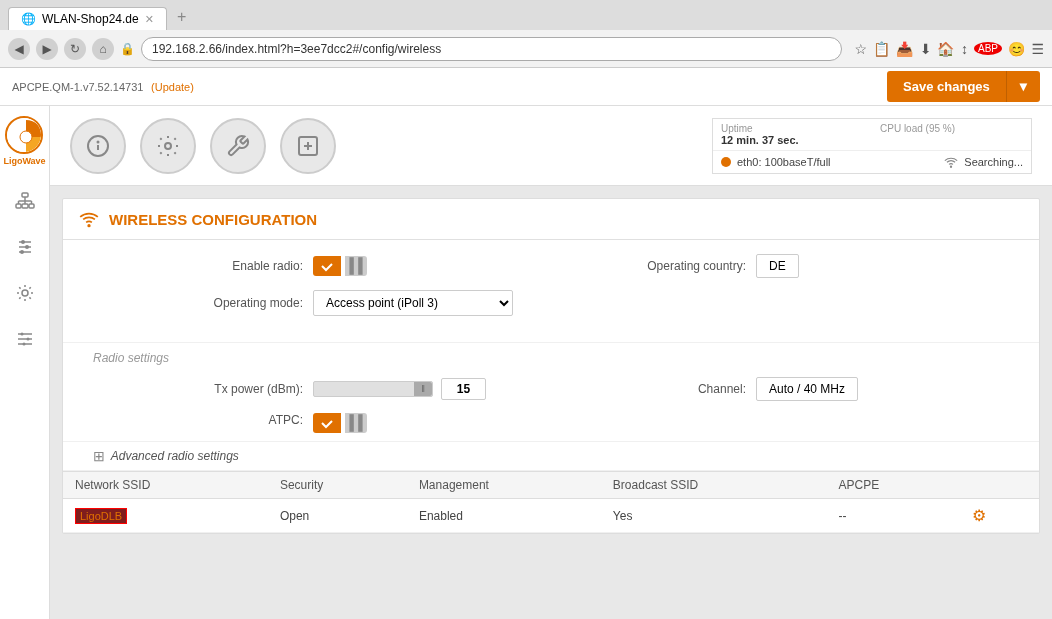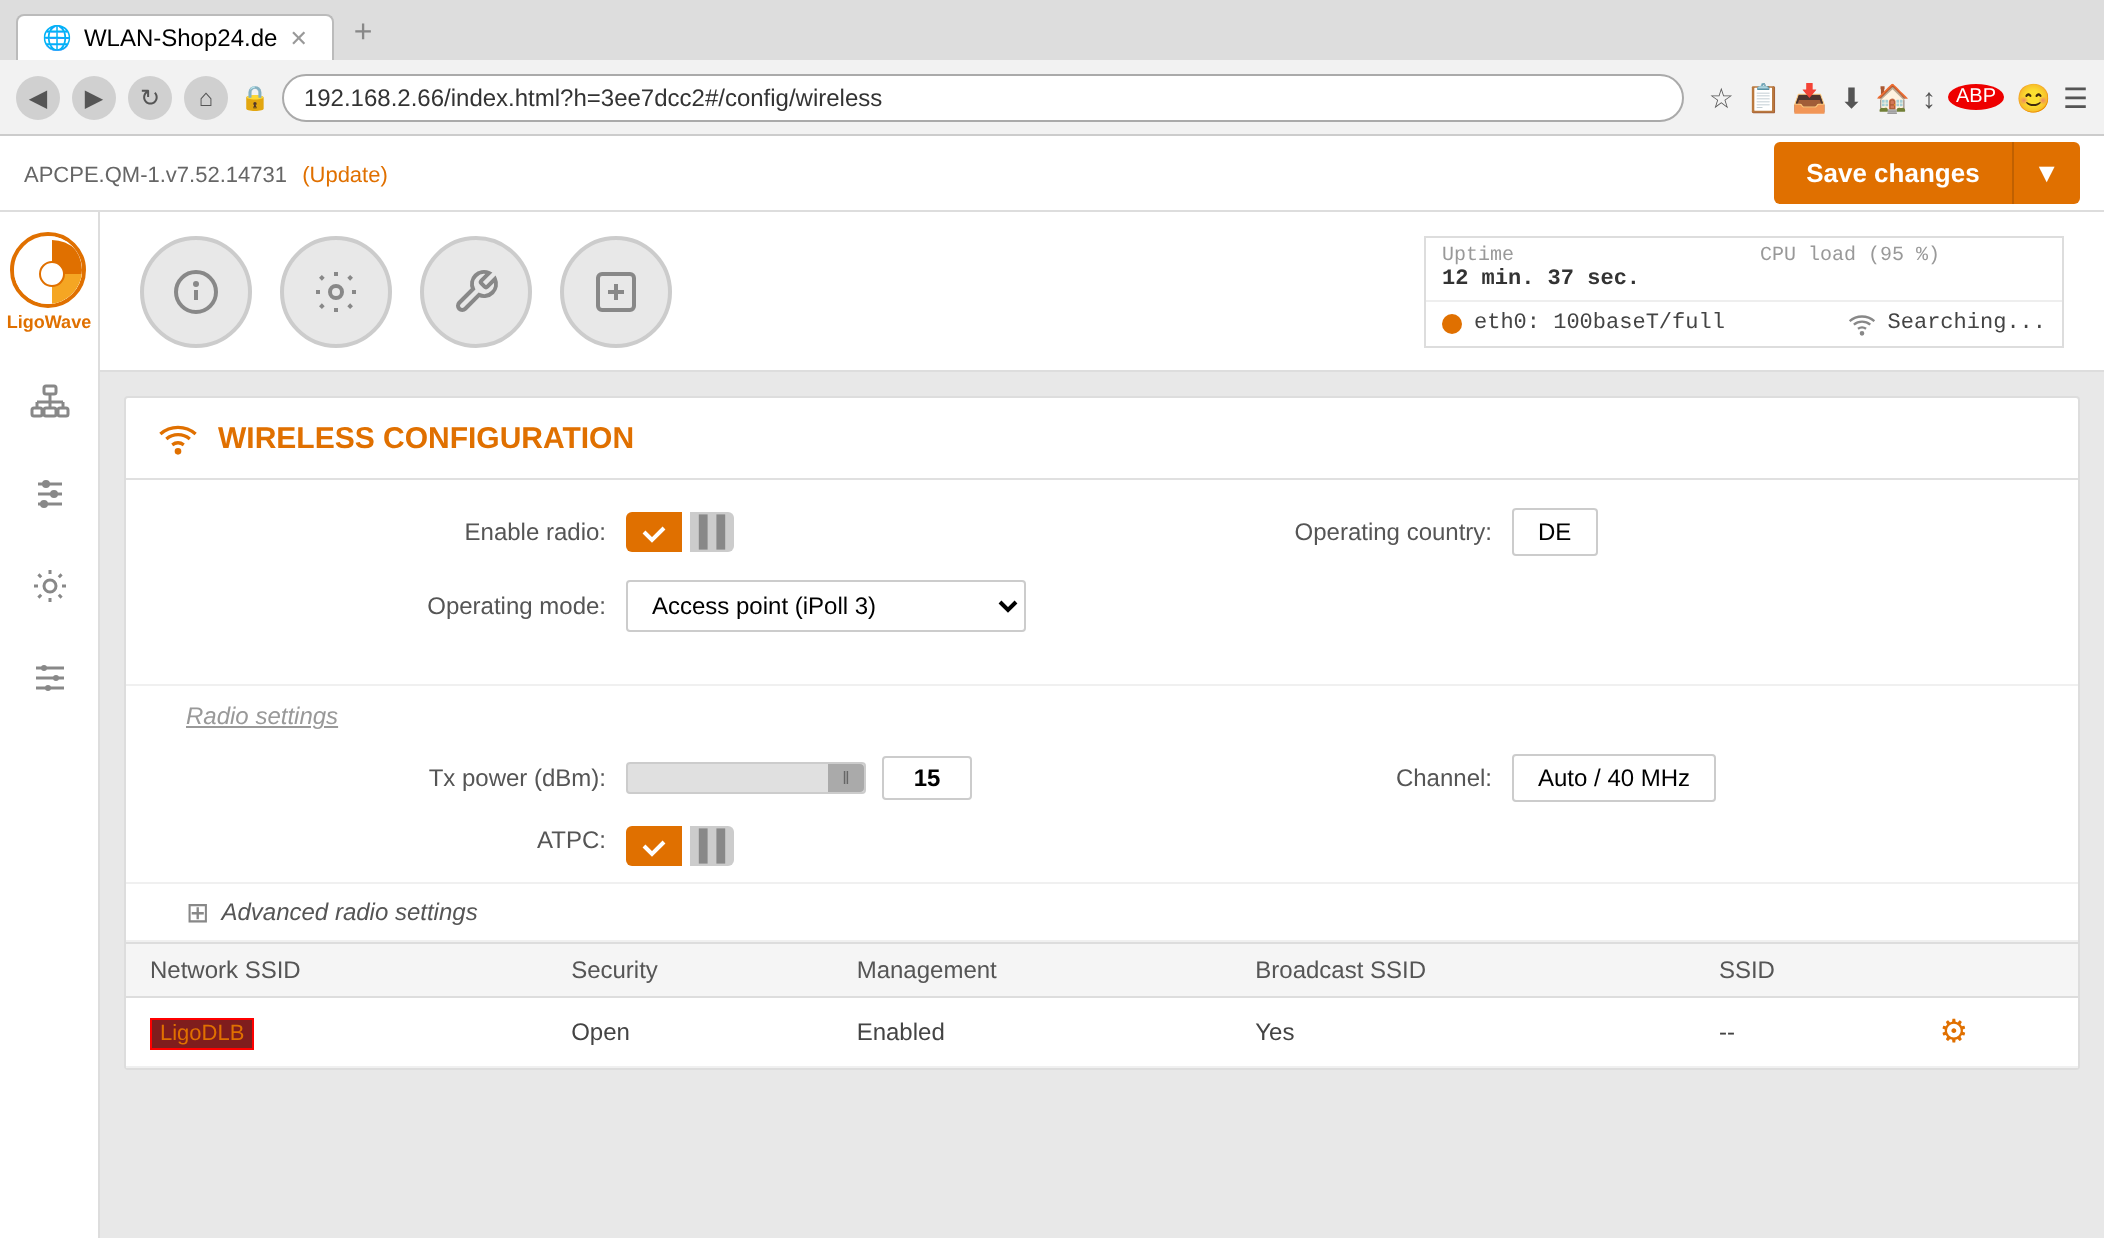--- a/index.html
+++ b/index.html
@@ -119,21 +119,20 @@
 
     
     .header-area {
       background: white;
       display: flex;
       align-items: center;
       justify-content: space-between;
       padding: 0 20px;
       border-bottom: 1px solid #ddd;
       height: 80px;
-      font-family: Liberation Mono, monospace;
     }
 
     
     .content-area {
       flex: 1;
       padding: 12px;
     }
     .config-panel {
       background: white;
       border: 1px solid #ddd;
@@ -482,21 +481,21 @@
                 <option>Access point (iPoll 3)</option>
                 <option>Station</option>
                 <option>Access point (802.11)</option>
               </select>
             </div>
             <div style="flex:1;"></div>
           </div>
         </div>
 
         <div>
-          <div class="section-title" style="font-style:italic;text-decoration:underline;">Radio settings</div>
+          <div class="section-title" style="font-style:italic;">Radio settings</div>
 
           <div class="form-section" style="border-bottom:1px solid #f0f0f0;padding:8px 30px;">
 
             <div class="form-row">
               <div style="flex:1;display:flex;align-items:center;gap:10px;justify-content:flex-start;padding-left:50px;">
                 <label class="form-label">Tx power (dBm):</label>
                 <div class="slider-container">
                   <div class="slider-track">
                     <div class="slider-thumb">
                       <span style="font-size:9px;color:#666;">‖</span>
@@ -538,21 +537,21 @@
           <span style="font-style:italic;color:#555;font-size:12px;">Advanced radio settings</span>
         </div>
 
         <table class="ssid-table">
           <thead>
             <tr>
               <th>Network SSID</th>
               <th>Security</th>
               <th>Management</th>
               <th>Broadcast SSID</th>
-              <th>SSID</th>
+              <th>APCPE</th>
               <th></th>
             </tr>
           </thead>
           <tbody>
             <tr class="table-row">
               <td>
                 <span class="ssid-name">LigoDLB</span>
               </td>
               <td>
                 <span>Open</span>

